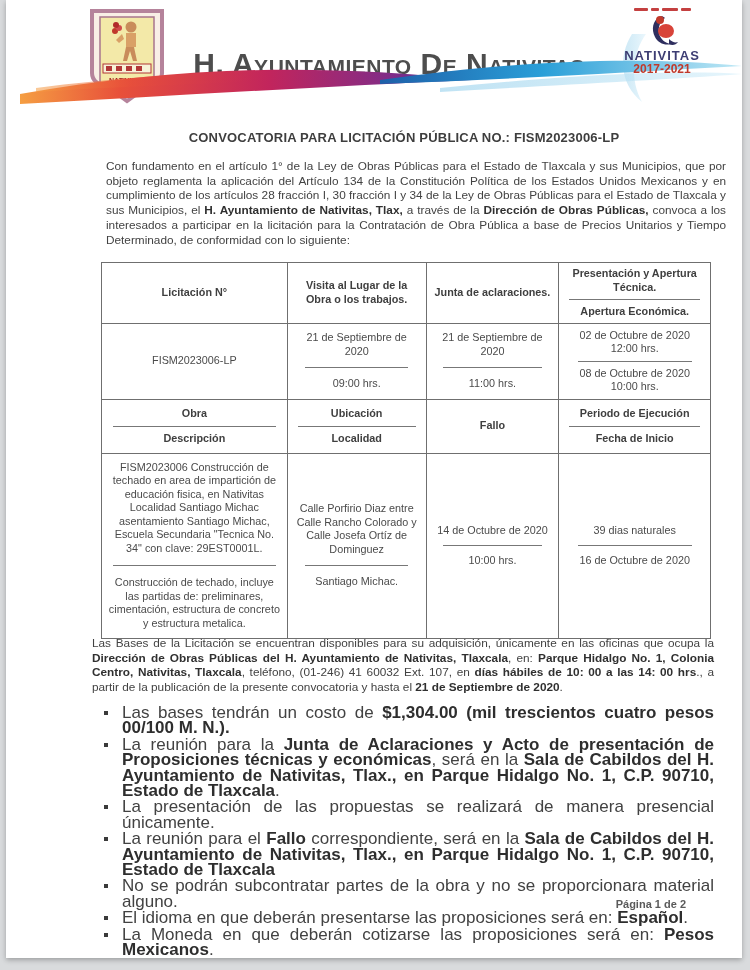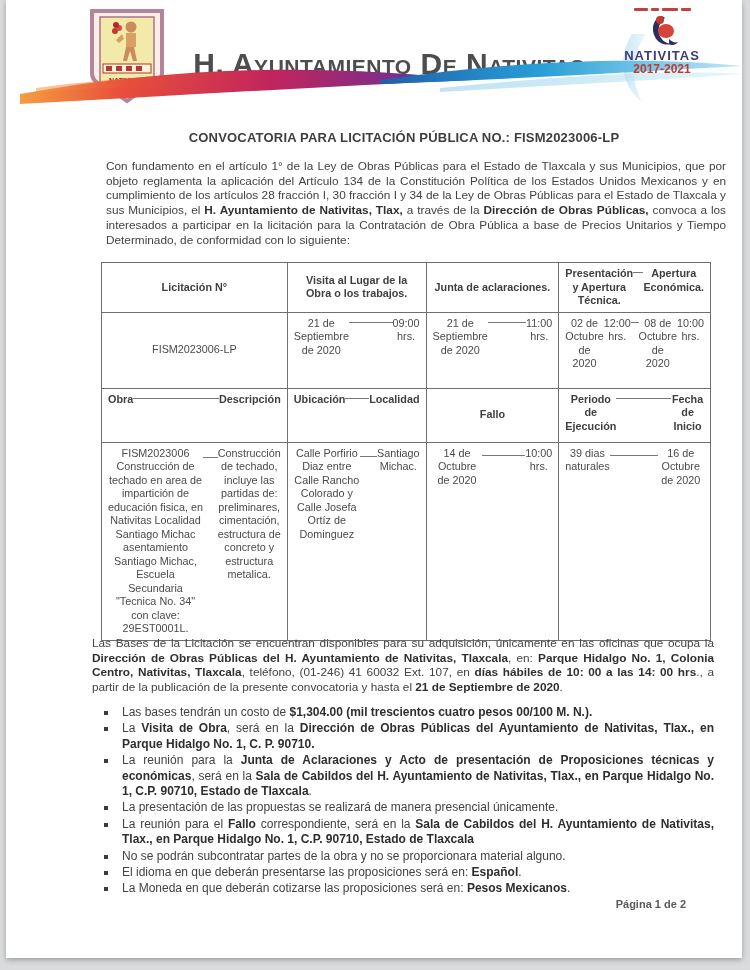--- a/index.html
+++ b/index.html
@@ -46,29 +46,29 @@
   
   .lic-table{
     position:absolute;left:95px;top:262px;width:610px;height:363px;
     border-collapse:collapse;table-layout:fixed;color:#4a4a4a;
   }
   .lic-table td{
     border:1.4px solid #6f6f6f;vertical-align:middle;text-align:center;
     font-size:10.8px;line-height:13.5px;padding:4px 6px;
   }
   .lic-table .hdr{font-weight:bold;color:#3f3f3f;}
-  .cell-stack{display:flex;flex-direction:row;justify-content:center;height:100%;}
+  .cell-stack{display:flex;flex-direction:column;justify-content:center;height:100%;align-items:center;}
   .cell-stack.spread{justify-content:space-evenly;}
   .rule{border-top:1.2px solid #777;width:82%;margin:5px auto;}
   .rule.wide{width:94%;}
   .r-h1{height:48px;} .r-d1{height:76px;} .r-h2{height:54px;} .r-d2{height:185px;margin-left:8px;}
   
   .bullets{
     position:absolute;left:96px;top:705px;width:612px;margin:0;padding:0;
-    list-style:none;color:#424242;font-size:12px;line-height:15.4px;
+    list-style:none;color:#424242;font-size:17px;line-height:15.4px;
   }
   .bullets li{display:flex;margin-bottom:1px;}
   .blt{flex:none;width:4px;height:4px;background:#3a3a3a;margin:6px 14px 0 2px;}
   .btxt{flex:1;text-align:justify;}
   .btxt b{color:#2e2e2e;}
   
   .page-number{
     position:absolute;right:56px;top:898px;font-size:11px;font-weight:bold;color:#5a5a5a;
   }
 </style>
@@ -254,24 +254,20 @@
 
   <div class="para bases"><span>Las Bases de la Licitación se encuentran disponibles para su adquisición, únicamente en las oficinas que ocupa la </span><b>Dirección de Obras Públicas del H. Ayuntamiento de Nativitas, Tlaxcala</b><span>, en: </span><b>Parque Hidalgo No. 1, Colonia Centro, Nativitas, Tlaxcala</b><span>, teléfono, (01-246) 41 60032 Ext. 107, en </span><b>días hábiles de 10: 00 a las 14: 00 hrs</b><span>., a partir de la publicación de la presente convocatoria y hasta el </span><b>21 de Septiembre de 2020</b><span>.</span></div>
 
   <ul class="bullets">
     <li>
         <span class="blt"></span>
         <span class="btxt"><span>Las bases tendrán un costo de </span><b>$1,304.00 (mil trescientos cuatro pesos 00/100 M. N.).</b></span>
       </li>
     <li>
         <span class="blt"></span>
-        <span class="btxt"><span>La </span><b>Visita de Obra</b><span>, será en la </span><b>Dirección de Obras Públicas del Ayuntamiento de Nativitas, Tlax., en Parque Hidalgo No. 1, C. P. 90710.</b></span>
-      </li>
-    <li>
-        <span class="blt"></span>
         <span class="btxt"><span>La reunión para la </span><b>Junta de Aclaraciones y Acto de presentación de Proposiciones técnicas y económicas</b><span>, será en la </span><b>Sala de Cabildos del H. Ayuntamiento de Nativitas, Tlax., en Parque Hidalgo No. 1, C.P. 90710, Estado de Tlaxcala</b><span>.</span></span>
       </li>
     <li>
         <span class="blt"></span>
         <span class="btxt"><span>La presentación de las propuestas se realizará de manera presencial únicamente.</span></span>
       </li>
     <li>
         <span class="blt"></span>
         <span class="btxt"><span>La reunión para el </span><b>Fallo</b><span> correspondiente, será en la </span><b>Sala de Cabildos del H. Ayuntamiento de Nativitas, Tlax., en Parque Hidalgo No. 1, C.P. 90710, Estado de Tlaxcala</b></span>
       </li>

